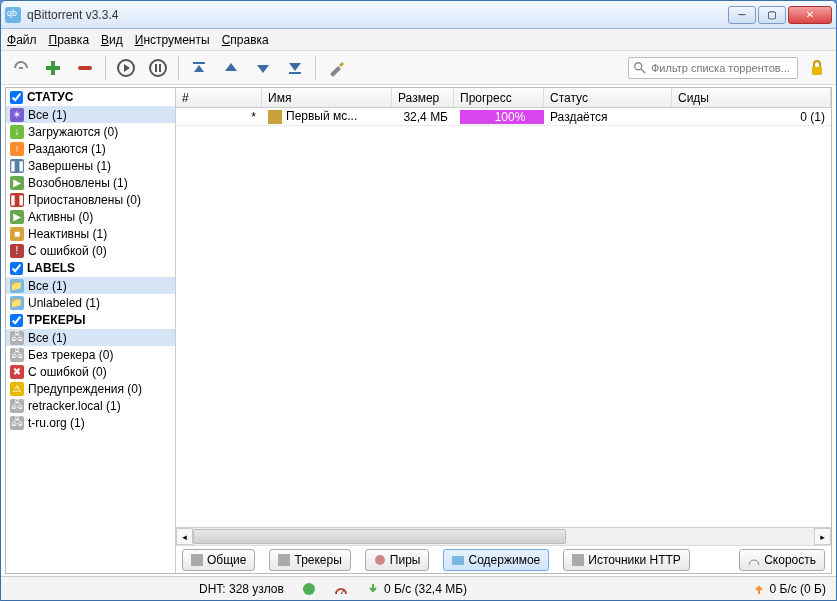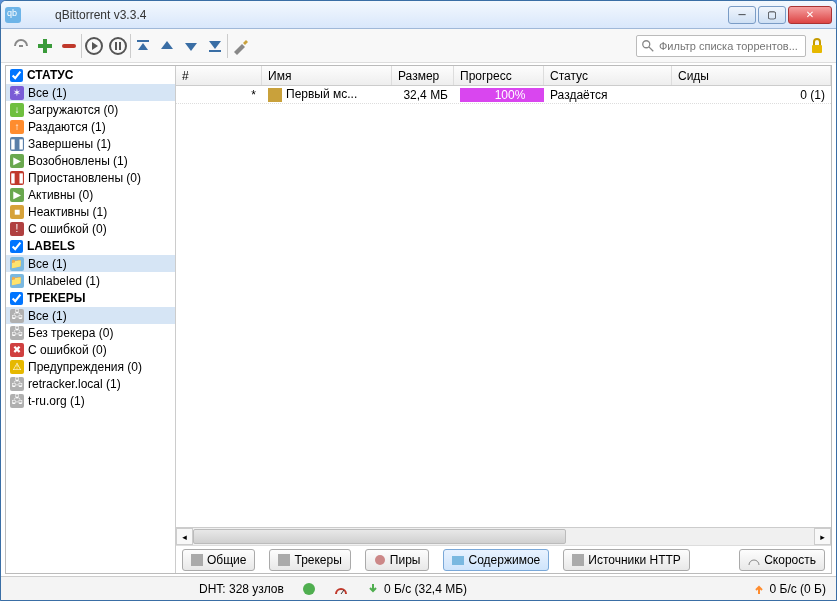--- a/index.html
+++ b/index.html
@@ -1,31 +1,31 @@
 <!DOCTYPE html>
 <html><head>
 <meta charset="utf-8">
 <style>
 * { box-sizing: border-box; margin: 0; padding: 0; font-family: "Segoe UI", Tahoma, sans-serif; font-size: 12px; }
 body { background: #5a8fd6; padding: 0; width: 837px; height: 601px; overflow: hidden; }
 .window { width: 837px; height: 601px; background: #fff; border: 1px solid #3a6ea5; border-radius: 6px 6px 0 0; overflow: hidden; display: flex; flex-direction: column; }
 
-.titlebar { height: 28px; background: linear-gradient(#f3f8fe, #d9e7fb); display: flex; align-items: center; padding: 0 4px; border-bottom: 1px solid #a0b8d8; gap: 28px; }
+.titlebar { height: 28px; background: linear-gradient(#f3f8fe, #d9e7fb); display: flex; align-items: center; padding: 0 4px; border-bottom: 1px solid #a0b8d8; }
 .titlebar-icon { width: 16px; height: 16px; background: #6db4e8; border-radius: 3px; margin-right: 6px; position: relative; }
 .titlebar-icon::after { content: "qb"; font-size: 9px; color: #fff; position: absolute; top: 1px; left: 2px; }
 .titlebar-text { flex: 1; color: #333; }
 .winbtns { display: flex; gap: 2px; }
 .winbtn { width: 28px; height: 18px; border: 1px solid #7a9cc6; background: linear-gradient(#f0f5fc,#cfe0f4); border-radius: 3px; display: flex; align-items: center; justify-content: center; cursor: pointer; font-size: 10px; }
 .winbtn.close { background: linear-gradient(#f5a0a0,#d44); color: #fff; border-color: #a33; width: 44px; }
 
 .menubar { height: 22px; background: #f4f4f4; display: flex; align-items: center; padding: 0 6px; gap: 12px; border-bottom: 1px solid #ddd; }
 .menuitem { text-decoration: underline; text-decoration-color: transparent; cursor: pointer; }
 .menuitem::first-letter { text-decoration: underline; }
 
-.toolbar { height: 34px; background: #f8f8f8; display: flex; align-items: center; padding: 4px 8px; gap: 0; border-bottom: 1px solid #ddd; }
+.toolbar { height: 34px; background: #f8f8f8; display: flex; align-items: center; padding: 4px 8px; gap: 8px; border-bottom: 1px solid #ddd; }
 .tbtn { width: 24px; height: 24px; display: flex; align-items: center; justify-content: center; cursor: pointer; border-radius: 3px; }
 .tbtn svg { width: 20px; height: 20px; }
 .sep { width: 1px; height: 24px; background: #ccc; }
 .toolbar-spacer { flex: 1; }
 .search { width: 170px; height: 22px; border: 1px solid #bbb; border-radius: 2px; display: flex; align-items: center; padding: 0 4px; background: #fff; }
 .search svg { width: 14px; height: 14px; margin-right: 4px; }
 .search input { border: none; outline: none; flex: 1; font-size: 11px; color: #888; }
 .lock { width: 22px; height: 22px; }
 
 .body { flex: 1; display: flex; border: 1px solid #bbb; margin: 2px 4px; background: #fff; min-height: 0; }
@@ -75,20 +75,27 @@
   <div class="titlebar">
     <div class="titlebar-icon"></div>
     <div class="titlebar-text">qBittorrent v3.3.4</div>
     <div class="winbtns">
       <div class="winbtn">─</div>
       <div class="winbtn">▢</div>
       <div class="winbtn close">✕</div>
     </div>
   </div>
 
+  <div class="menubar">
+    <span class="menuitem">Файл</span>
+    <span class="menuitem">Правка</span>
+    <span class="menuitem">Вид</span>
+    <span class="menuitem">Инструменты</span>
+    <span class="menuitem">Справка</span>
+  </div>
 
   <div class="toolbar">
     <div class="tbtn">
         <svg viewBox="0 0 20 20">
           <path d="M4 10a6 6 0 0112 0" fill="none" stroke="#888" stroke-width="2"></path>
           <rect x="8" y="9" width="4" height="2" fill="#888"></rect>
         </svg>
       </div>
     <div class="tbtn">
         <svg viewBox="0 0 20 20">

